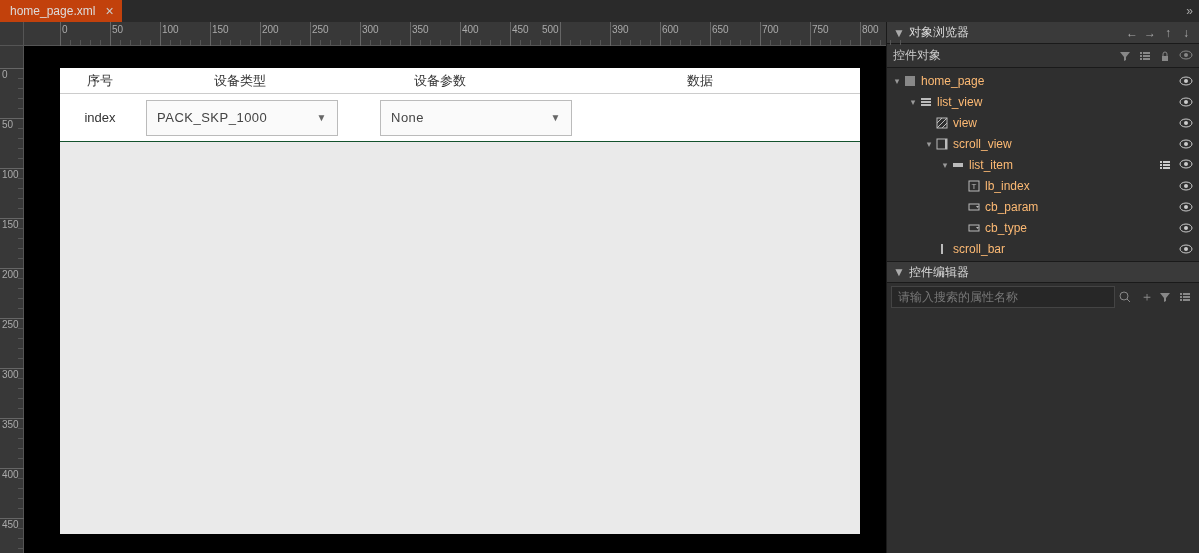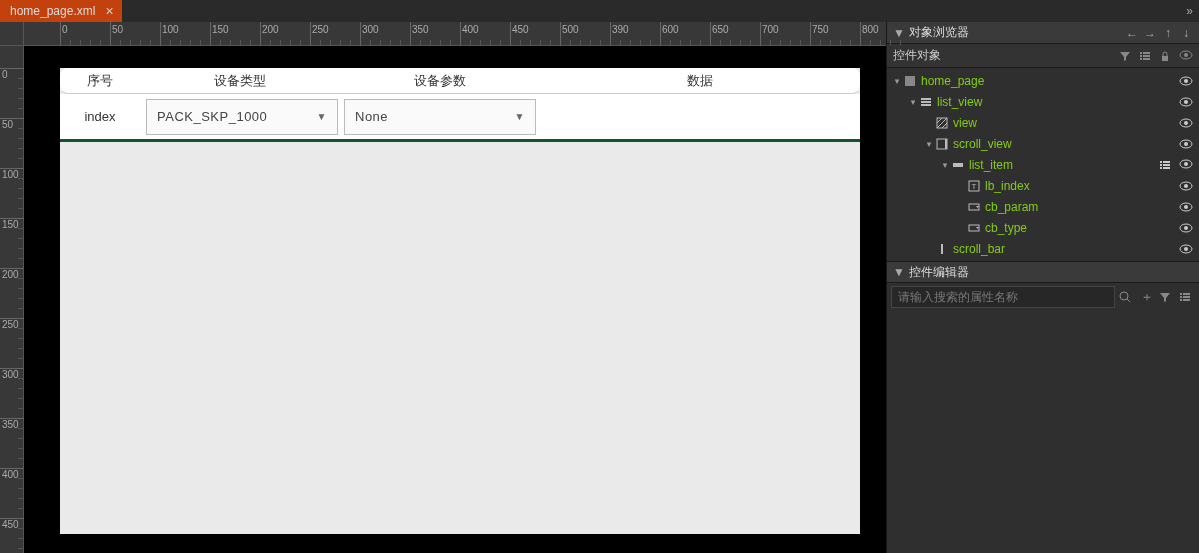--- a/index.html
+++ b/index.html
@@ -23,51 +23,51 @@
 .ruler-h .tick-major { position: absolute; top: 0; height: 24px; border-left: 1px solid #666; }
 .ruler-h .tick-minor { position: absolute; bottom: 0; height: 5px; border-left: 1px solid #555; }
 .ruler-h .tick-label { position: absolute; top: 2px; color: #aaa; font-size: 10px; }
 .ruler-v .tick-major { position: absolute; left: 0; width: 24px; border-top: 1px solid #666; }
 .ruler-v .tick-minor { position: absolute; right: 0; width: 5px; border-top: 1px solid #555; }
 .ruler-v .tick-label { position: absolute; left: 2px; color: #aaa; font-size: 10px; }
 
 
 .canvas-viewport { position: absolute; top: 24px; left: 24px; right: 0; bottom: 0; background: #000; overflow: hidden; }
 .canvas-page { position: absolute; top: 22px; left: 36px; width: 800px; height: 466px; background: #eaeaea; }
-.page-header { display: flex; height: 26px; background: #fff; border-bottom: 1px solid #ccc; align-items: center; color: #333; font-size: 13px; border-radius: 8px; }
+.page-header { display: flex; height: 26px; background: #fff; border-bottom: 1px solid #ccc; align-items: center; color: #333; font-size: 13px; }
 .page-header > div { text-align: center; }
 .ph1 { width: 80px; }
 .ph2 { width: 200px; }
 .ph3 { width: 200px; }
 .ph4 { flex: 1; }
-.page-row { display: flex; height: 48px; background: #fff; border-bottom: 3px solid #14532d; align-items: center; color: #333; font-size: 13px; padding: 0 0; gap: 6px; }
+.page-row { display: flex; height: 48px; background: #fff; border-bottom: 1px solid #14532d; align-items: center; color: #333; font-size: 13px; padding: 0 0; gap: 6px; }
 .page-row .cell-index { width: 80px; text-align: center; }
 .combo { height: 36px; border: 1px solid #bbb; background: #fafafa; display: flex; align-items: center; justify-content: space-between; padding: 0 10px; color: #444; letter-spacing: 0.5px; }
 .combo1 { width: 192px; }
-.combo2 { width: 192px; }
+.combo2 { width: 192px; margin-left: 36px; }
 .combo .arrow { color: #666; font-size: 10px; }
 
 
 .panel-header { height: 22px; display: flex; align-items: center; padding: 0 6px; background: #3a3a3a; color: #ddd; border-bottom: 1px solid #1a1a1a; }
 .panel-header .disclosure { margin-right: 4px; color: #aaa; }
 .panel-header .title { flex: 1; }
 .panel-header .nav-icons { display: flex; gap: 4px; color: #aaa; }
 .panel-header .nav-icons span { width: 14px; text-align: center; cursor: pointer; }
 
 .sub-header { height: 24px; display: flex; align-items: center; padding: 0 6px; background: #333; color: #ccc; border-bottom: 1px solid #1a1a1a; }
 .sub-header .title { flex: 1; }
 .sub-header .icons { display: flex; gap: 8px; color: #888; }
 .sub-header .icons span { cursor: pointer; }
 
 .tree { background: #2f2f2f; padding: 2px 0; }
 .tree-row { display: flex; align-items: center; height: 21px; padding-right: 6px; }
 .tree-row .indent { display: inline-block; }
 .tree-row .expander { width: 12px; text-align: center; color: #999; font-size: 9px; cursor: pointer; }
 .tree-row .node-icon { width: 14px; height: 14px; margin-right: 4px; display: inline-flex; align-items: center; justify-content: center; }
-.tree-row .label { color: #84cc16; flex: 1; }
+.tree-row .label { color: #fdba74; flex: 1; }
 .tree-row .row-icons { display: flex; gap: 8px; color: #aaa; width: 70px; justify-content: flex-end; }
 .tree-row .eye { cursor: pointer; }
 
 .editor-header { height: 22px; display: flex; align-items: center; padding: 0 6px; background: #3a3a3a; color: #ddd; border-top: 1px solid #1a1a1a; border-bottom: 1px solid #1a1a1a; }
 .editor-header .disclosure { margin-right: 4px; color: #aaa; }
 .search-row { height: 28px; display: flex; align-items: center; padding: 0 4px; gap: 4px; background: #2f2f2f; }
 .search-row input { flex: 1; height: 22px; background: #272727; border: 1px solid #444; color: #ccc; padding: 0 6px; font-size: 12px; }
 .search-row input::placeholder { color: #777; }
 .search-row .sicon { color: #888; width: 16px; text-align: center; cursor: pointer; font-size: 13px; }
 
@@ -144,21 +144,21 @@
         <div class="tick-minor" style="left: 456px;"></div>
         <div class="tick-minor" style="left: 466px;"></div>
         <div class="tick-minor" style="left: 476px;"></div>
         <div class="tick-major" style="left: 486px;"></div>
         <div class="tick-label" style="left: 488px;">450</div>
         <div class="tick-minor" style="left: 496px;"></div>
         <div class="tick-minor" style="left: 506px;"></div>
         <div class="tick-minor" style="left: 516px;"></div>
         <div class="tick-minor" style="left: 526px;"></div>
         <div class="tick-major" style="left: 536px;"></div>
-        <div class="tick-label" style="left: 538px;">500</div>
+        <div class="tick-label" style="left: 518px;">500</div>
         <div class="tick-minor" style="left: 546px;"></div>
         <div class="tick-minor" style="left: 556px;"></div>
         <div class="tick-minor" style="left: 566px;"></div>
         <div class="tick-minor" style="left: 576px;"></div>
         <div class="tick-major" style="left: 586px;"></div>
         <div class="tick-label" style="left: 588px;">390</div>
         <div class="tick-minor" style="left: 596px;"></div>
         <div class="tick-minor" style="left: 606px;"></div>
         <div class="tick-minor" style="left: 616px;"></div>
         <div class="tick-minor" style="left: 626px;"></div>

